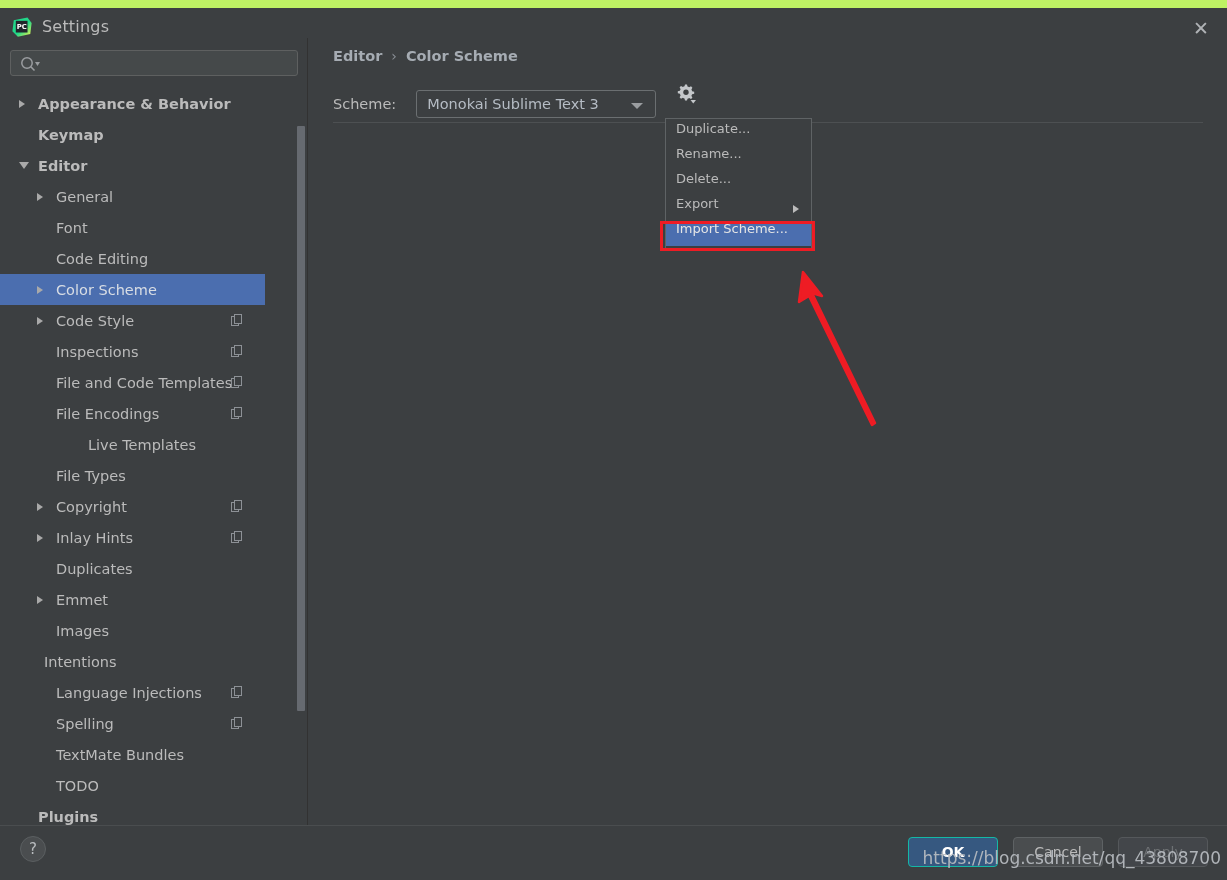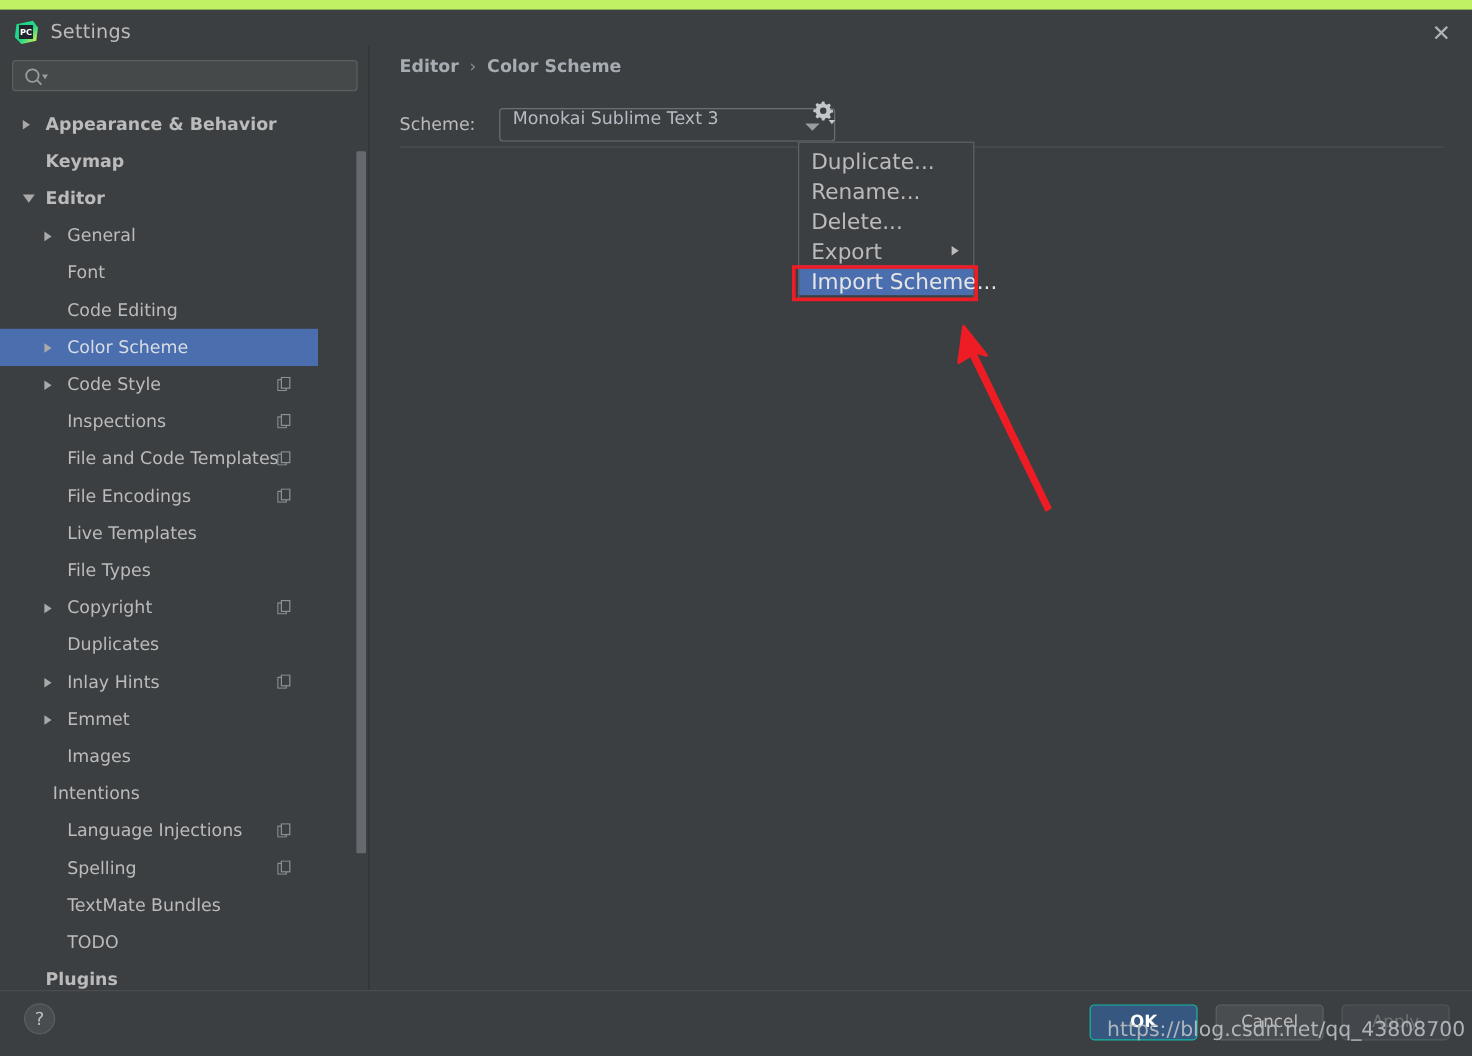--- a/index.html
+++ b/index.html
@@ -117,26 +117,26 @@
     display: flex; align-items: center; gap: 9px;
   }
   .crumb-sep { color: #8a8f95; font-weight: normal; font-size: 14px; }
 
   .scheme-row {
     position: absolute; left: 24px; top: 52px;
     display: flex; align-items: center;
   }
   .scheme-label { font-size: 14.5px; color: #bbbbbb; margin-right: 20px; }
   .scheme-combo {
-    width: 280px; height: 28px;
+    width: 240px; height: 28px;
     background: #3c3f41;
     border: 1px solid #6b6f71;
     border-radius: 3px;
     position: relative;
-    display: flex; 
+    display: flex; align-items: center;
     cursor: pointer;
   }
   .scheme-value {
     font-size: 14.5px; color: #b5bcc4; margin-left: 10px;
   }
   .combo-caret {
     position: absolute; right: 12px; top: 12px;
     width: 0; height: 0;
     border-left: 6px solid transparent;
     border-right: 6px solid transparent;
@@ -157,23 +157,23 @@
   .menu {
     position: absolute; left: 665px; top: 118px;
     width: 147px;
     background: #3c3f41;
     border: 1px solid #5f6365;
     padding: 2px 0 2px 0;
     z-index: 40;
   }
   .menu-item {
     height: 25px;
-    display: flex; align-items: flex-end;
+    display: flex; align-items: flex-start;
     padding-left: 10px;
-    font-size: 18px; color: #bbbbbb;
+    font-size: 13px; color: #bbbbbb;
     position: relative;
     cursor: default;
     white-space: nowrap;
   }
   .menu-item.highlight { background: #4b6eaf; color: #e5e5e5; }
   .submenu-arrow {
     position: absolute; right: 12px; top: 9px;
     width: 0; height: 0;
     border-left: 6px solid #bbbbbb;
     border-top: 4.5px solid transparent;
@@ -318,43 +318,43 @@
           </svg>
         </div>
         <div class="tree-row">
           <span class="tree-label" style="margin-left: 56px;">File Encodings</span>
           <svg class="copy-badge" viewBox="0 0 12 12">
             <rect x="0.5" y="2.5" width="7" height="9" fill="none" stroke="#8d9196" stroke-width="1"></rect>
             <rect x="3.5" y="0.5" width="7" height="9" fill="#3c3f41" stroke="#8d9196" stroke-width="1"></rect>
           </svg>
         </div>
         <div class="tree-row">
-          <span class="tree-label" style="margin-left: 56px;">Live Templates</span>
+          <span class="tree-label" style="margin-left: 88px;">Live Templates</span>
         </div>
         <div class="tree-row">
           <span class="tree-label" style="margin-left: 56px;">File Types</span>
         </div>
         <div class="tree-row">
           <span class="tree-arrow" style="left: 37px;"></span>
           <span class="tree-label" style="margin-left: 56px;">Copyright</span>
           <svg class="copy-badge" viewBox="0 0 12 12">
             <rect x="0.5" y="2.5" width="7" height="9" fill="none" stroke="#8d9196" stroke-width="1"></rect>
             <rect x="3.5" y="0.5" width="7" height="9" fill="#3c3f41" stroke="#8d9196" stroke-width="1"></rect>
           </svg>
         </div>
         <div class="tree-row">
+          <span class="tree-arrow" style="left: 37px;"></span>
+          <span class="tree-label" style="margin-left: 56px;">Inlay Hints</span>
+          <svg class="copy-badge" viewBox="0 0 12 12">
+            <rect x="0.5" y="2.5" width="7" height="9" fill="none" stroke="#8d9196" stroke-width="1"></rect>
+            <rect x="3.5" y="0.5" width="7" height="9" fill="#3c3f41" stroke="#8d9196" stroke-width="1"></rect>
+          </svg>
+        </div>
+        <div class="tree-row">
           <span class="tree-label" style="margin-left: 56px;">Duplicates</span>
-        </div>
-        <div class="tree-row">
-          <span class="tree-arrow" style="left: 37px;"></span>
-          <span class="tree-label" style="margin-left: 56px;">Inlay Hints</span>
-          <svg class="copy-badge" viewBox="0 0 12 12">
-            <rect x="0.5" y="2.5" width="7" height="9" fill="none" stroke="#8d9196" stroke-width="1"></rect>
-            <rect x="3.5" y="0.5" width="7" height="9" fill="#3c3f41" stroke="#8d9196" stroke-width="1"></rect>
-          </svg>
         </div>
         <div class="tree-row">
           <span class="tree-arrow" style="left: 37px;"></span>
           <span class="tree-label" style="margin-left: 56px;">Emmet</span>
         </div>
         <div class="tree-row">
           <span class="tree-label" style="margin-left: 56px;">Images</span>
         </div>
         <div class="tree-row">
           <span class="tree-label" style="margin-left: 44px; text-align: right;">Intentions</span>

